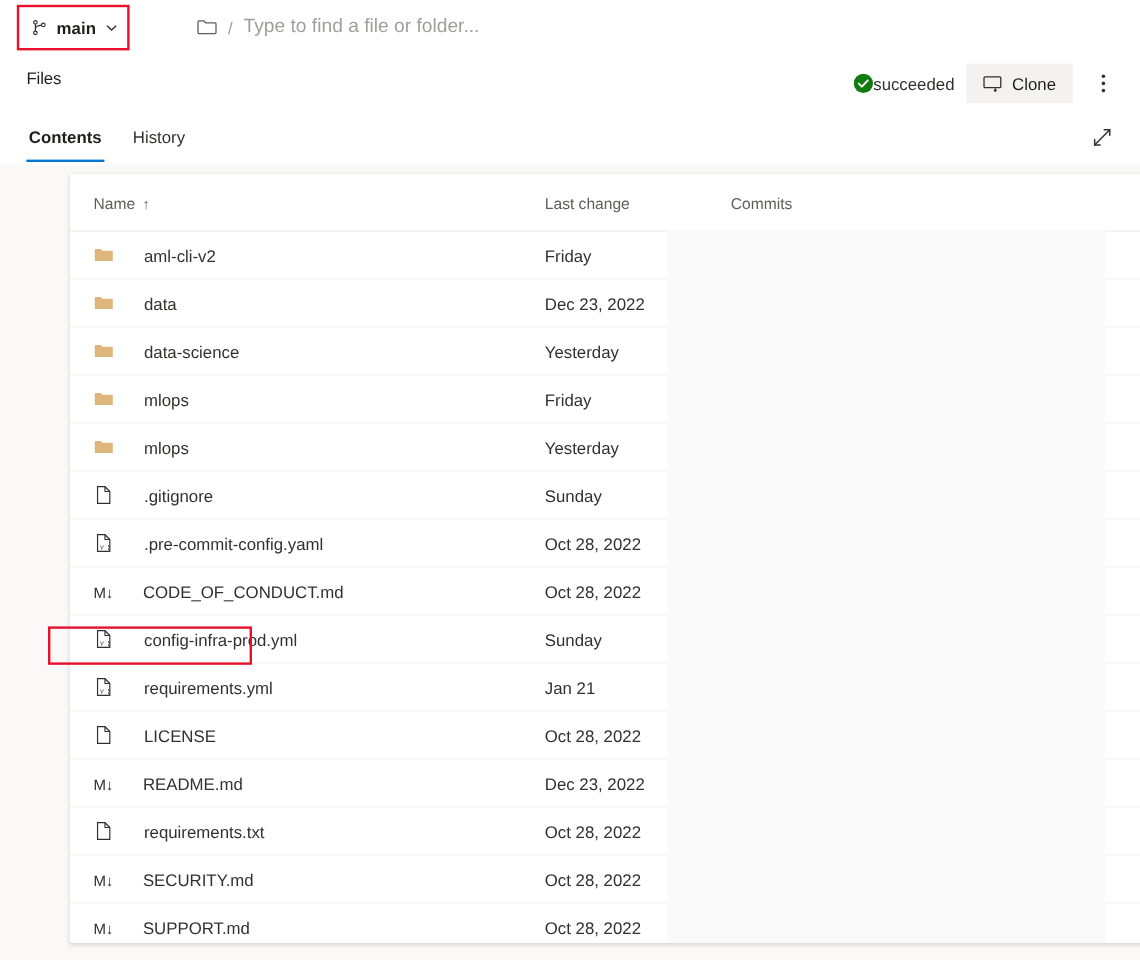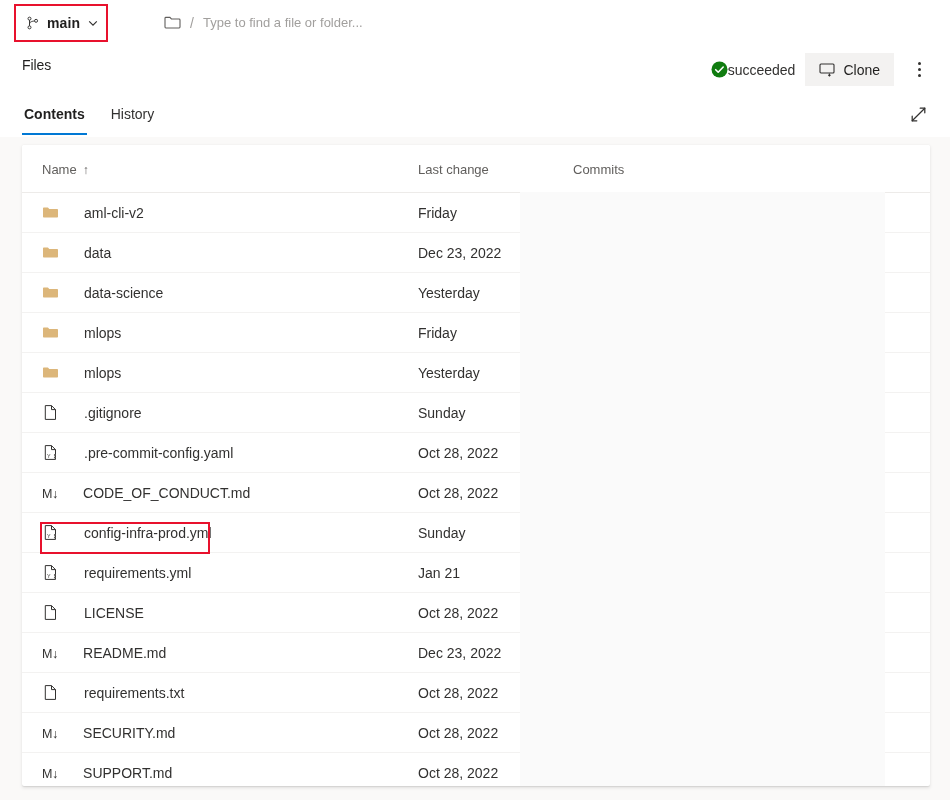--- a/index.html
+++ b/index.html
@@ -52,21 +52,21 @@
     align-items: center;
     gap: 9px;
     margin-left: 55px;
     flex: 1;
   }
   .folder-outline { width: 17px; height: 15px; display: block; }
   .slash { color: #a19f9d; font-size: 14px; }
   .path-input {
     border: none; outline: none; background: transparent;
     font-family: "Liberation Sans", sans-serif;
-    font-size: 13px; color: #323130; width: 340px;
+    font-size: 16px; color: #323130; width: 340px;
   }
   .path-input::placeholder { color: #a19f9d; }
 
   
   .header {
     background: #ffffff;
     padding: 0 16px 0 22px;
     display: flex;
     align-items: flex-start;
     height: 47px;
@@ -144,20 +144,21 @@
     width: 32px; height: 32px;
     display: flex; align-items: center; justify-content: center;
   }
   .expand-icon { width: 17px; height: 17px; display: block; }
 
   
   .card-area {
     background: #faf9f8;
     padding: 8px 20px 0 22px;
     height: 648px;
+    margin-left: 36px;
   }
   .card {
     background: #ffffff;
     border-radius: 2px;
     box-shadow: 0 1.6px 3.6px rgba(0,0,0,.10), 0 .3px .9px rgba(0,0,0,.07);
     width: 908px;
     height: 641px;
     overflow: hidden;
     position: relative;
   }

